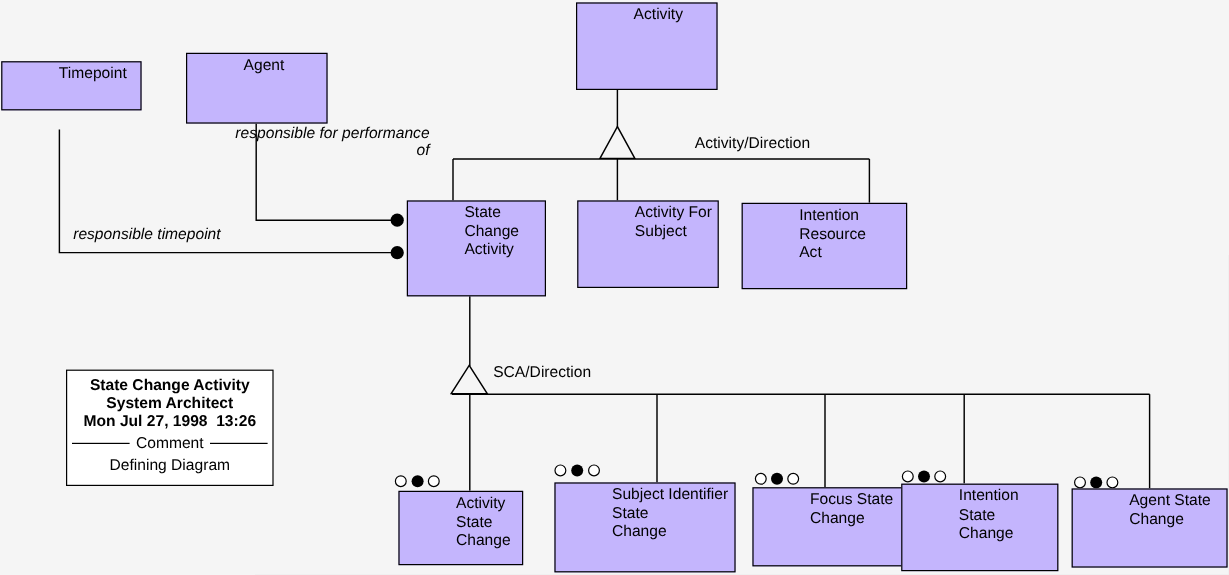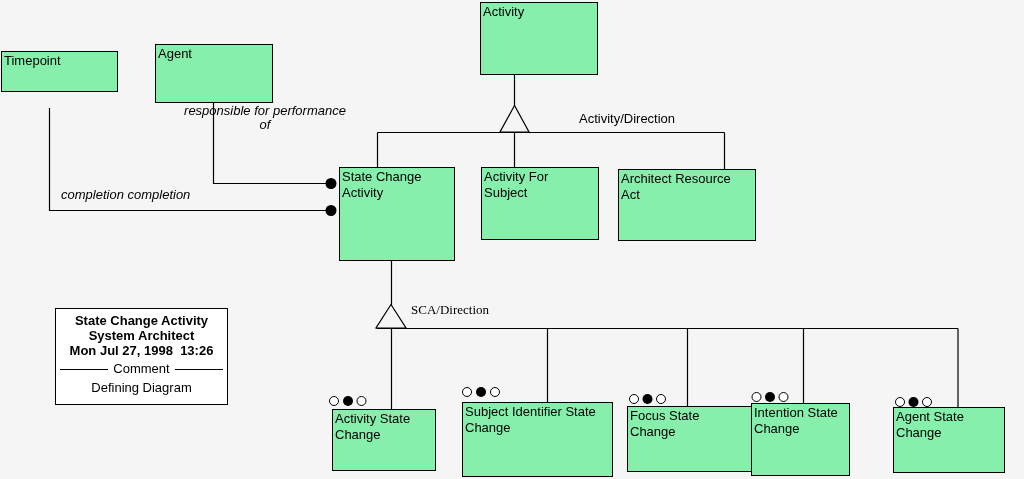--- a/index.html
+++ b/index.html
@@ -7,41 +7,42 @@
     position:relative;
     width:1024px;height:479px;
     background:#f5f5f5;
     font-family:"Liberation Sans",sans-serif;
     color:#000;
     overflow:hidden;
   }
   svg.connectors{position:absolute;left:0;top:0;z-index:1;}
   .ebox{
     position:absolute;
-    background:#86efac;
+    background:#c4b5fd;
     border:1.5px solid #000;
     box-sizing:border-box;
     z-index:2;
+    padding-left:45px;
   }
   .elabel{
     display:block;
     padding:1px 1px 0 2px;
     font-size:13px;
     line-height:15.5px;
     white-space:pre-line;
   }
   .rel-label{
     position:absolute;
     font-size:13px;
     line-height:14px;
     z-index:3;
     white-space:pre-line;
   }
   .rel-label.italic{font-style:italic;}
-  .rel-label.centered{text-align:center;}
+  .rel-label.centered{text-align:right;}
   .comment-box{
     position:absolute;
     left:55px;top:308px;width:173px;height:97px;
     background:#ffffff;
     border:1.5px solid #000;
     box-sizing:border-box;
     text-align:center;
     font-size:13px;
     z-index:2;
   }
@@ -114,68 +115,68 @@
   </div>
 
   <div class="ebox" style="left:155px;top:44px;width:118px;height:59px;">
     <span class="elabel">Agent</span>
   </div>
 
   <div class="ebox" style="left:480px;top:2px;width:118px;height:73px;">
     <span class="elabel">Activity</span>
   </div>
 
-  <div class="ebox" style="left:339px;top:167px;width:116px;height:94px;">
+  <div class="ebox" style="left:339px;top:167px;width:116px;height:80px;">
     <span class="elabel">State Change
 Activity</span>
   </div>
 
   <div class="ebox" style="left:481px;top:167px;width:118px;height:73px;">
     <span class="elabel">Activity For
 Subject</span>
   </div>
 
   <div class="ebox" style="left:618px;top:169px;width:138px;height:72px;">
-    <span class="elabel">Architect Resource
+    <span class="elabel">Intention Resource
 Act</span>
   </div>
 
   <div class="ebox" style="left:332px;top:409px;width:104px;height:62px;">
     <span class="elabel">Activity State
 Change</span>
   </div>
 
   <div class="ebox" style="left:462px;top:402px;width:151px;height:75px;">
     <span class="elabel">Subject Identifier State
 Change</span>
   </div>
 
   <div class="ebox" style="left:627px;top:406px;width:132px;height:66px;">
     <span class="elabel">Focus State
 Change</span>
   </div>
 
-  <div class="ebox" style="left:751px;top:403px;width:99px;height:73px;">
+  <div class="ebox" style="left:751px;top:403px;width:131px;height:73px;">
     <span class="elabel">Intention State
 Change</span>
   </div>
 
-  <div class="ebox" style="left:893px;top:407px;width:112px;height:66px;">
+  <div class="ebox" style="left:893px;top:407px;width:130px;height:66px;">
     <span class="elabel">Agent State
 Change</span>
   </div>
 
   <div class="rel-label italic centered" style="left:172px;top:104px;width:186px;">responsible for performance
 of</div>
 
-  <div class="rel-label italic" style="left:61px;top:188px;">completion completion</div>
+  <div class="rel-label italic" style="left:61px;top:188px;">responsible timepoint</div>
 
   <div class="rel-label" style="left:535px;top:112px;margin-left:44px;">Activity/Direction</div>
 
-  <div class="rel-label" style="left:411px;top:303px;font-family:Liberation Serif, serif;">SCA/Direction</div>
+  <div class="rel-label" style="left:411px;top:303px;">SCA/Direction</div>
 
   <div class="comment-box">
     <div class="cb-title-wrap">
       <div class="cb-title">State Change Activity</div>
       <div class="cb-title">System Architect</div>
       <div class="cb-title">Mon Jul 27, 1998  13:26</div>
     </div>
     <div class="cb-sep">
       <span class="hr"></span>
       <span class="cb-sep-label">Comment</span>

